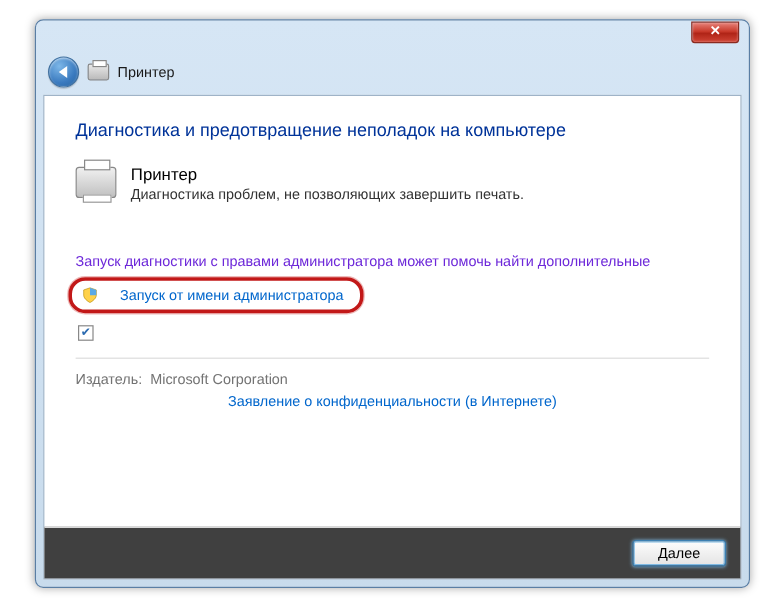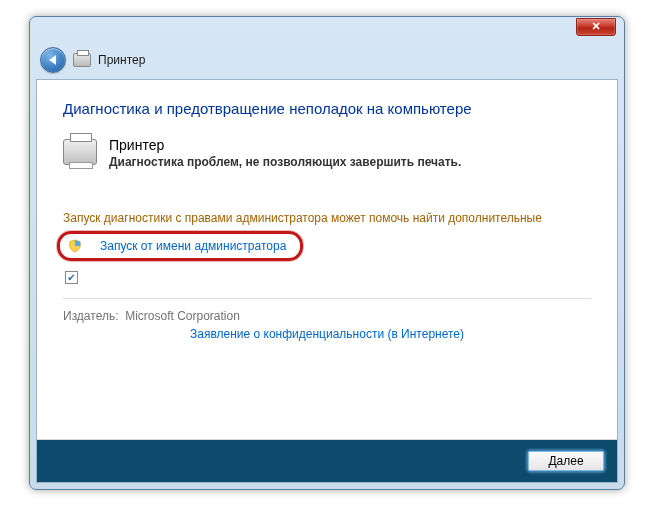--- a/index.html
+++ b/index.html
@@ -143,25 +143,24 @@
     border:1px solid #999;
   }
   .section-title {
     font-size: 14px;
     color: #000;
     margin-bottom: 2px;
   }
   .section-desc {
     font-size: 12px;
     color: #333;
-    font-weight: bold;
   }
   .diag-text {
     font-size: 12px;
-    color: #a16207;
+    color: #6d28d9;
     margin-top: 42px;
     margin-bottom: 4px;
   }
   .highlight-ring {
     border: 3px solid #c21818;
     border-radius: 14px;
     display: inline-flex;
     align-items: center;
     gap: 18px;
     padding: 5px 14px 5px 8px;
@@ -200,21 +199,21 @@
     font-size: 12px;
     color: #737373;
     margin-bottom: 4px;
   }
   .privacy-link {
     color: #0066cc;
     font-size: 12px;
     text-align: center;
   }
   .footer {
-    background: #0c4a6e;
+    background: #404040;
     border-top: 1px solid #d8d8d8;
     padding: 10px 12px;
     display: flex;
     justify-content: flex-end;
     gap: 8px;
   }
   .btn {
     min-width: 78px;
     padding: 3px 12px;
     font-size: 12px;

